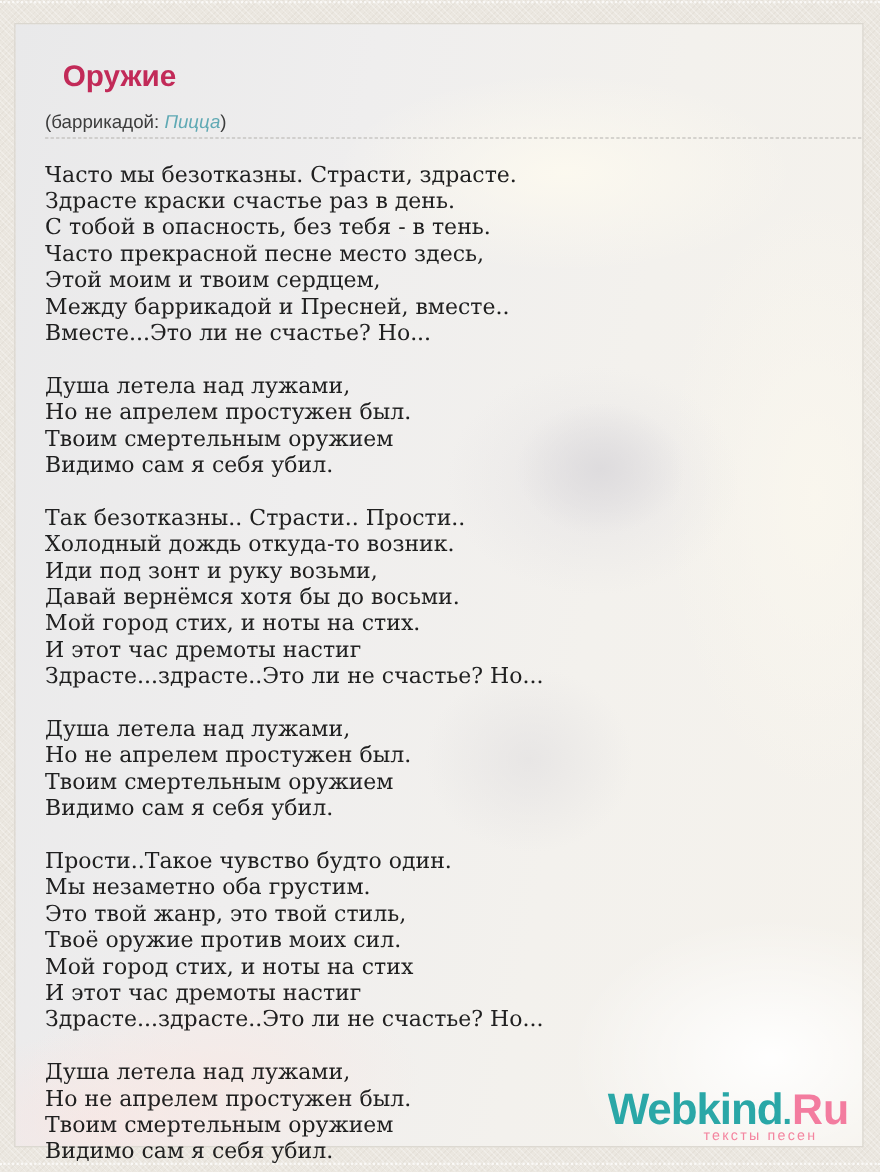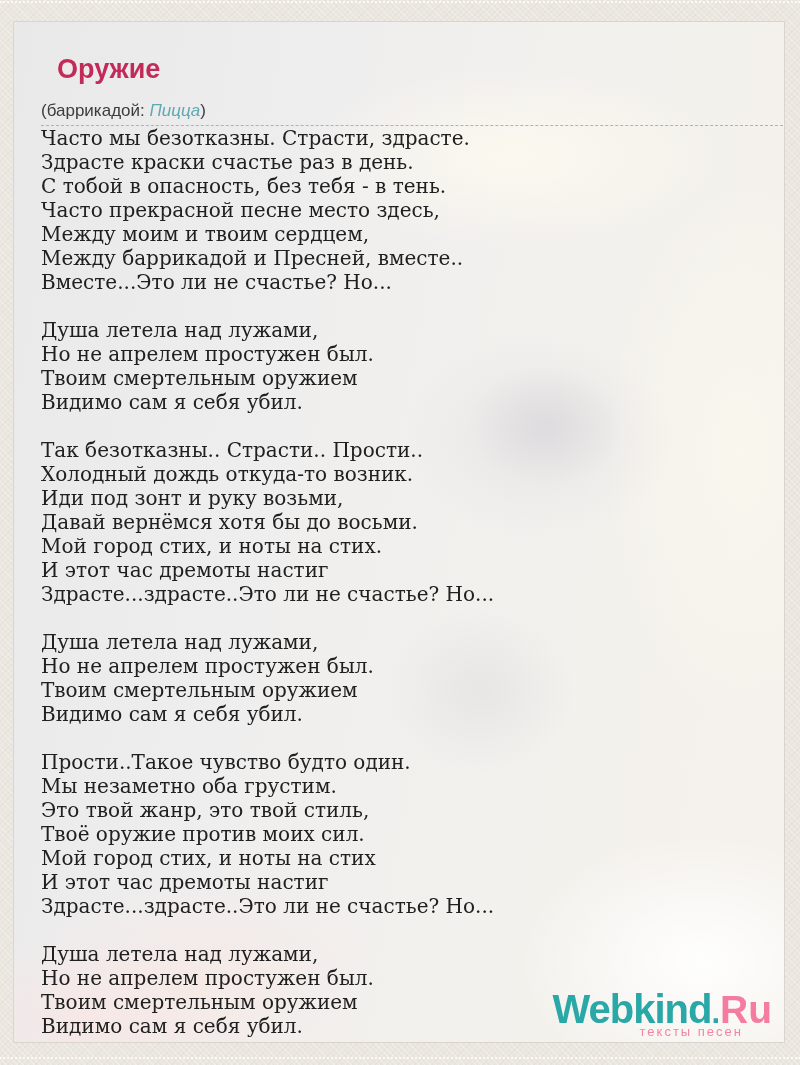--- a/index.html
+++ b/index.html
@@ -50,21 +50,21 @@
     color: #3c3c3c;
   }
   .artist-link { color: #5fa9b4; text-decoration: none; cursor: pointer; font-style: italic; }
   .separator {
     margin: 4px 1px 0 0;
     border-bottom: 1px dashed #b3b1ad;
     height: 0;
   }
 
   .lyrics {
-    margin-top: 0;
+    margin-top: 20px;
     font-family: "DejaVu Serif", "Liberation Serif", serif;
     font-size: 20px; line-height: 24px;
     color: #202020;
   }
   .stanza { margin: 0 0 24px; }
   .line { display: block; white-space: pre; }
 
   .logo {
     position: absolute;
     right: 12px; bottom: 0px;
@@ -93,21 +93,21 @@
     <h1 class="title">Оружие</h1>
     <div class="artist-line"><span>(баррикадой: </span><a class="artist-link">Пицца</a><span>)</span></div>
     <div class="separator"></div>
 
     <div class="lyrics">
       <p class="stanza">
         <span class="line">Часто мы безотказны. Страсти, здрасте.</span>
         <span class="line">Здрасте краски счастье раз в день.</span>
         <span class="line">С тобой в опасность, без тебя - в тень.</span>
         <span class="line">Часто прекрасной песне место здесь,</span>
-        <span class="line">Между моим и твоим сердцем,</span>
+        <span class="line">Этой моим и твоим сердцем,</span>
         <span class="line">Между баррикадой и Пресней, вместе..</span>
         <span class="line">Вместе...Это ли не счастье? Но...</span>
       </p>
       <p class="stanza">
         <span class="line">Душа летела над лужами,</span>
         <span class="line">Но не апрелем простужен был.</span>
         <span class="line">Твоим смертельным оружием</span>
         <span class="line">Видимо сам я себя убил.</span>
       </p>
       <p class="stanza">

